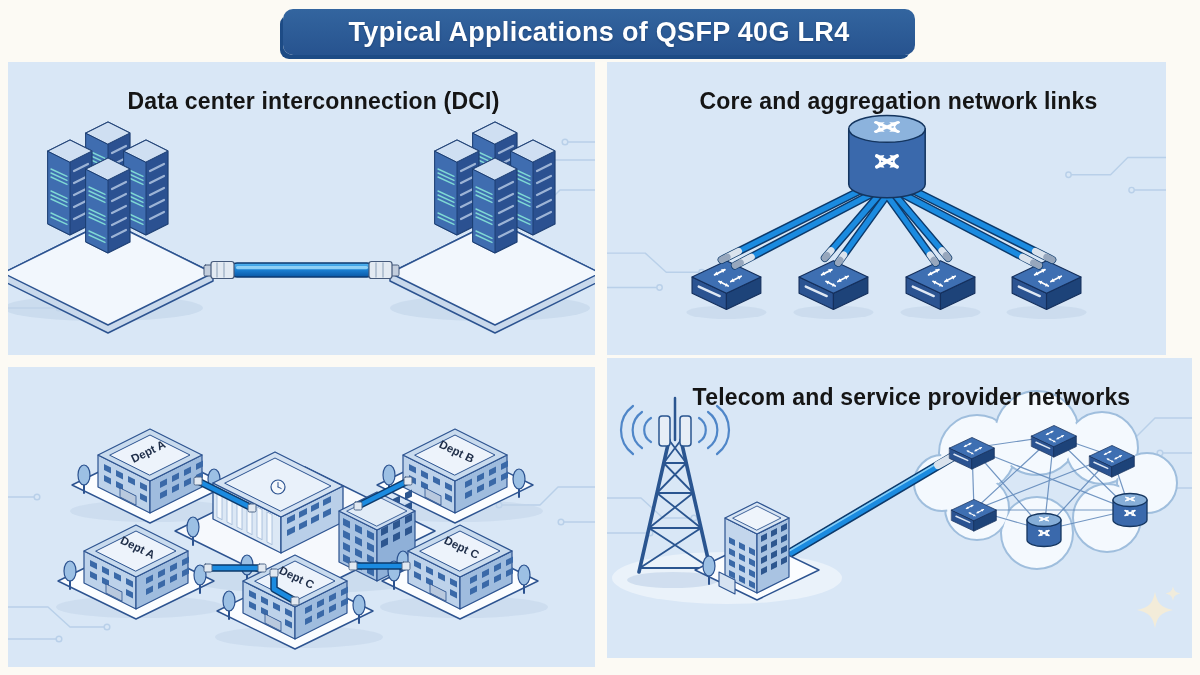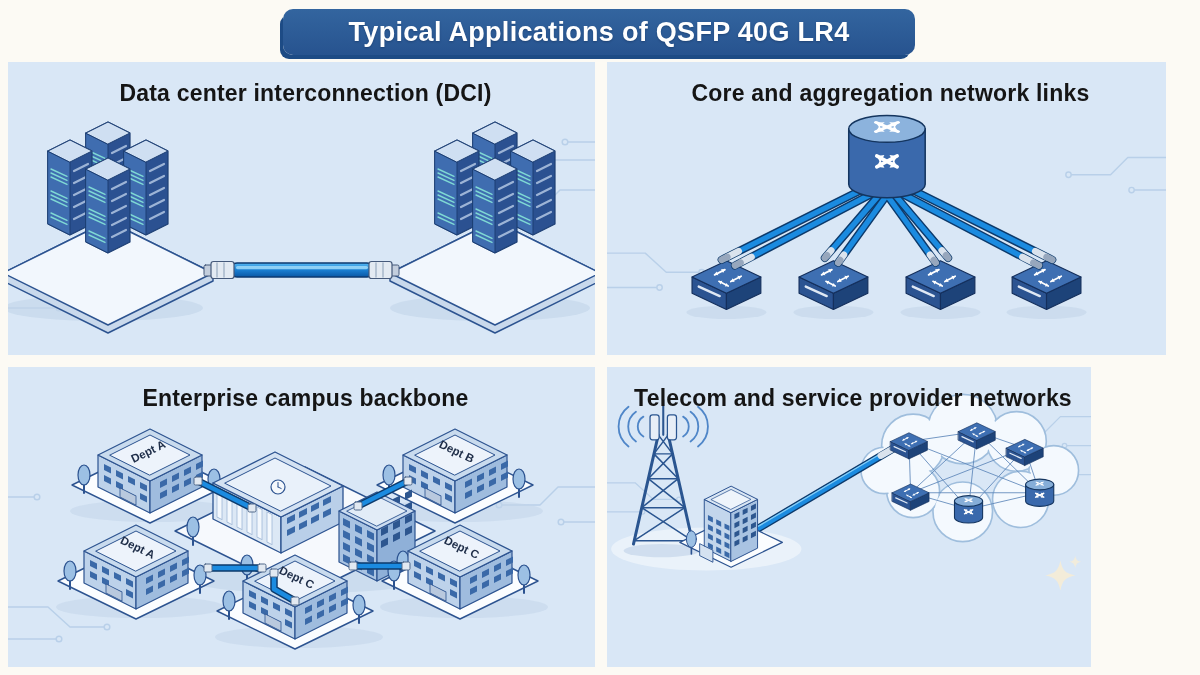--- a/index.html
+++ b/index.html
@@ -6,21 +6,21 @@
   body{width:1200px;height:675px;overflow:hidden;background:#fcfaf4;
        font-family:"Liberation Sans","DejaVu Sans",sans-serif;position:relative;}
   .page{position:absolute;inset:0;}
   .banner{position:absolute;left:283px;top:9px;width:632px;height:46px;
           background:linear-gradient(#33659f,#27538f);border-radius:10px;
           box-shadow:-4px 5px 0 -1px #1d4b85;
           display:flex;align-items:center;justify-content:center;}
   .banner span{color:#ffffff;font-size:27px;font-weight:bold;letter-spacing:.3px;
                text-shadow:0 1px 2px rgba(10,30,60,.35);}
   .panel{position:absolute;background:#d9e7f6;overflow:hidden;}
-  .panel h2{position:absolute;top:14px;left:0;width:100%;margin:4px;text-align:center;
+  .panel h2{position:absolute;top:14px;left:0;width:100%;margin:12px;text-align:center;
             font-size:23px;font-weight:bold;color:#151515;letter-spacing:.2px;}
   .panel svg{position:absolute;inset:0;display:block;}
   svg *{stroke-linejoin:round;stroke-linecap:round;}
   svg text{font-family:"Liberation Sans","DejaVu Sans",sans-serif;font-weight:bold;
            fill:#1d2c47;font-size:11.5px;text-anchor:middle;}
   .trace{stroke:#b9d0e9;stroke-width:1.5;fill:none;}
   .tracedot{fill:#d9e7f6;stroke:#b9d0e9;stroke-width:1.5;}
   .mesh{stroke:#5c85b8;stroke-width:1.2;opacity:.85;}
 </style>
 </head>
@@ -359,24 +359,23 @@
           <rect x="262" y="202" width="8" height="8" rx="1.5"></rect>
             <rect x="283" y="230" width="8" height="8" rx="1.5"></rect>
         </g>
       </g>
       <text transform="translate(142,88) rotate(-26)">Dept A</text>
       <text transform="translate(447,88) rotate(26)">Dept B</text>
       <text transform="translate(128,184) rotate(26)">Dept A</text>
       <text transform="translate(452,184) rotate(26)">Dept C</text>
       <text transform="translate(287,214) rotate(26)">Dept C</text>
     </svg>
-    <h2>Enterprise campus backbone</h2>
   </section>
 
-  <section class="panel" style="left:607px;top:367px;width:484px;height:300px">
+  <section class="panel" style="left:607px;top:358px;width:585px;height:300px">
     <svg viewBox="0 0 585 300">
       <g>
         <path class="trace" d="M0,140 L34,140 L56,160 L84,160"></path>
           <circle class="tracedot" cx="87" cy="160" r="2.8"></circle>
         <path class="trace" d="M0,175 L40,175"></path>
           <circle class="tracedot" cx="43" cy="175" r="2.8"></circle>
         <path class="trace" d="M585,60 L548,60 L530,78 L492,78"></path>
           <circle class="tracedot" cx="489" cy="78" r="2.8"></circle>
         <path class="trace" d="M585,95 L556,95"></path>
           <circle class="tracedot" cx="553" cy="95" r="2.8"></circle>

